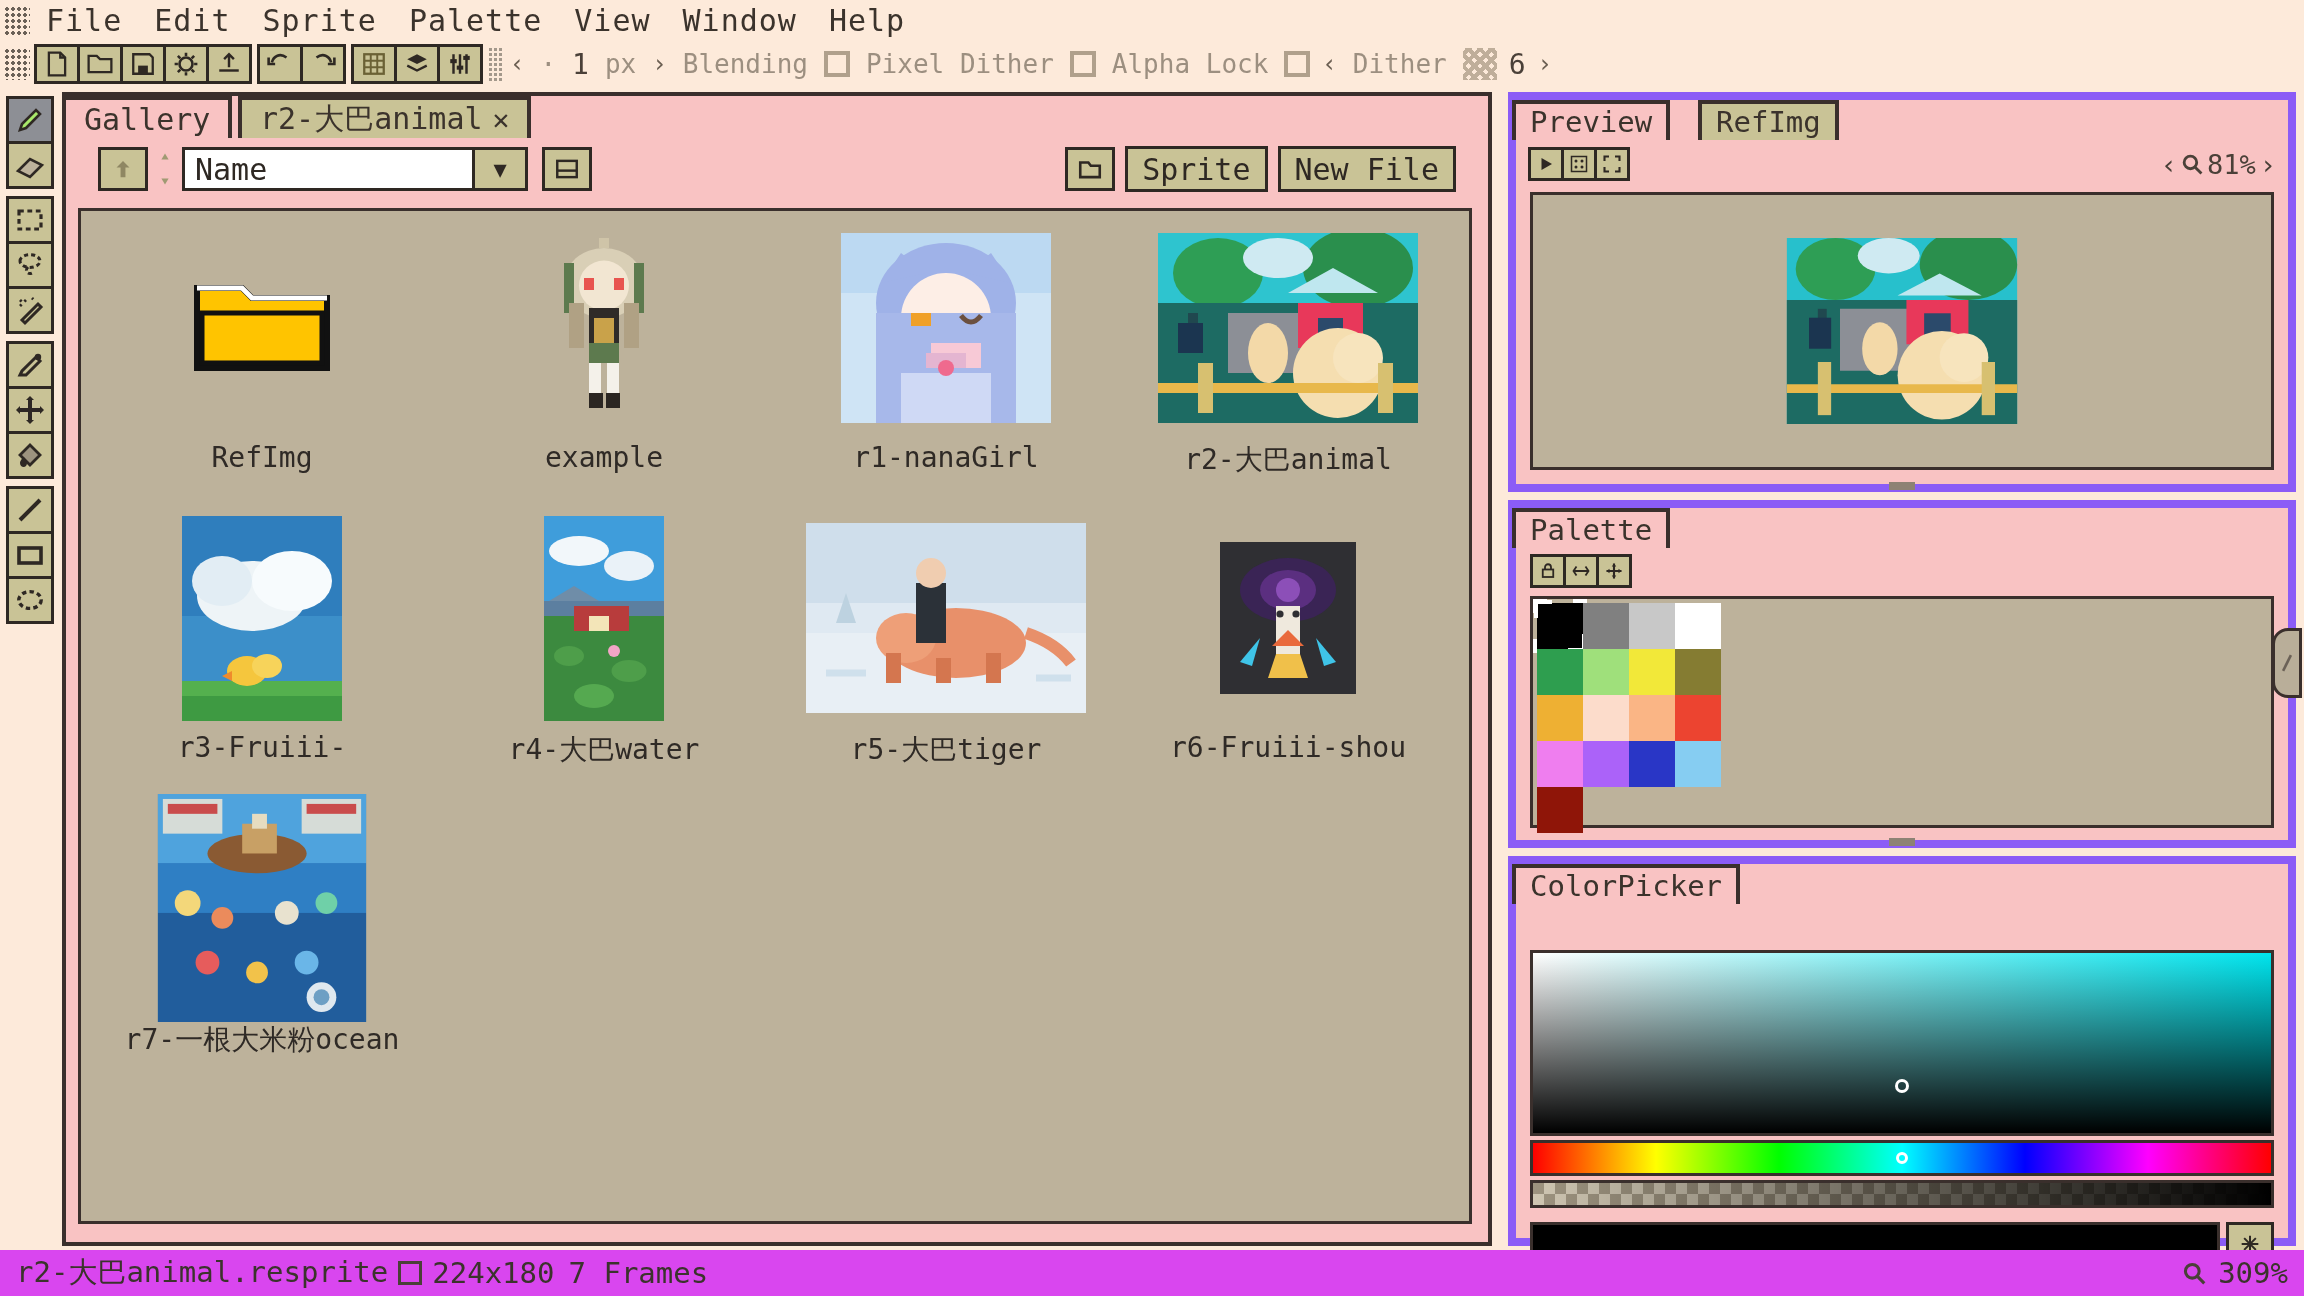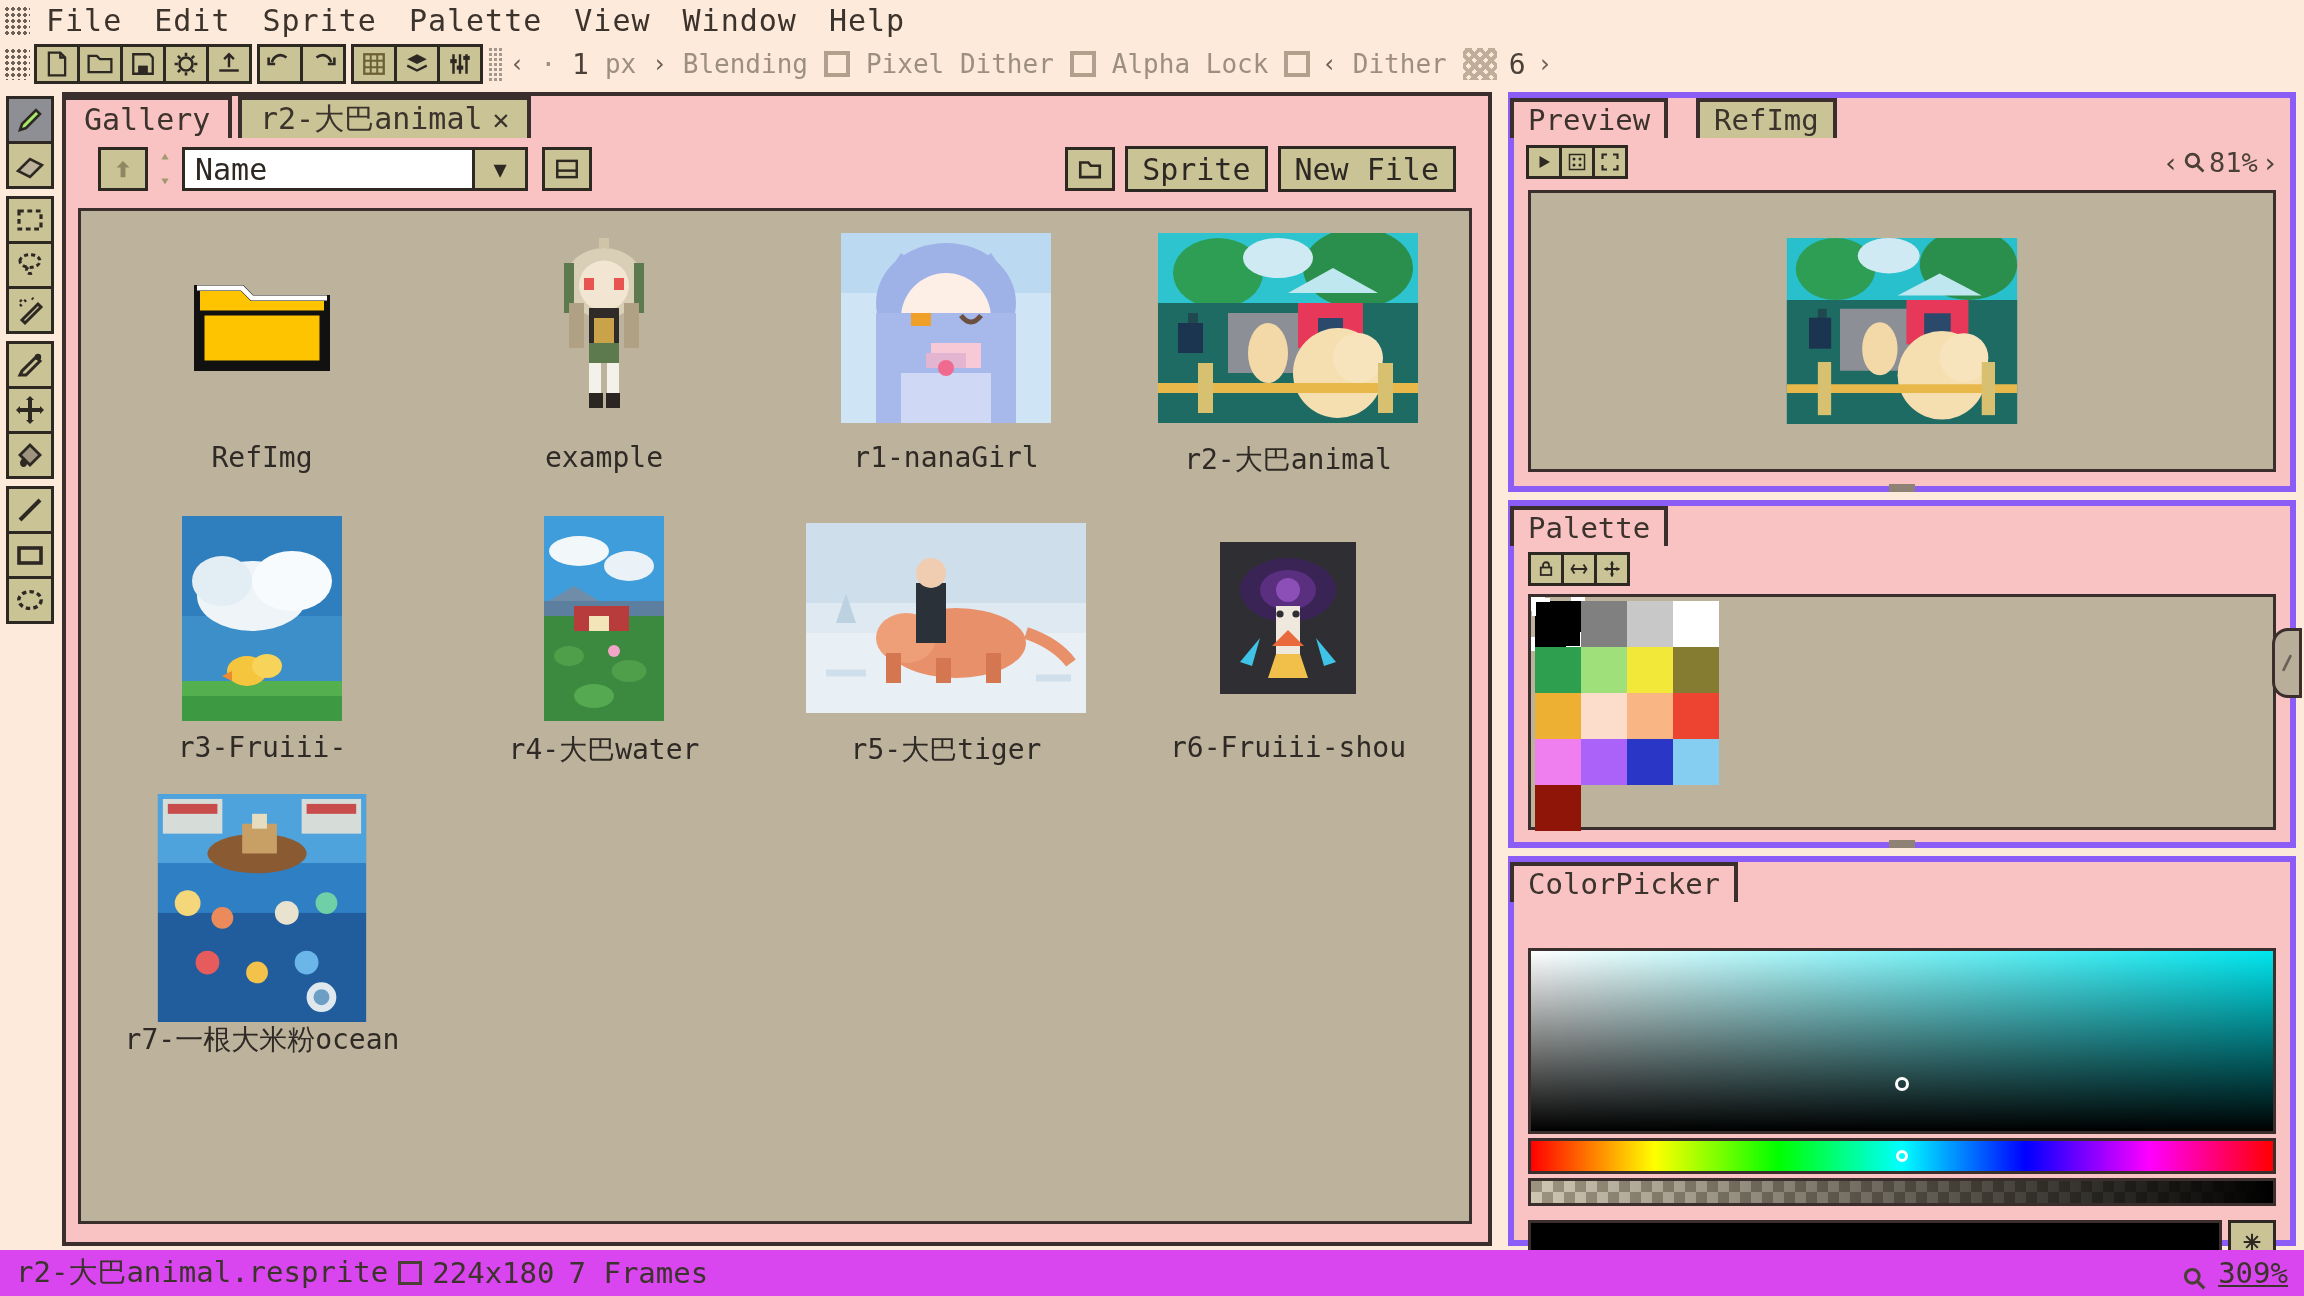--- a/index.html
+++ b/index.html
@@ -124,21 +124,21 @@
     overflow:hidden;
   }
   .gitem { display:flex;flex-direction:column;align-items:center;justify-content:flex-start;cursor:pointer; }
   .gthumb { height:198px; display:flex;align-items:center;justify-content:center; }
   .glabel { margin-top:14px; font-size:28px; color:#2f2a26; white-space:nowrap;}
 
   
   .thumb { image-rendering:pixelated; display:block; }
 
   
-  .panel { position:absolute; background:#f9c3c3; border:6px solid #8b5cf6; }
+  .panel { position:absolute; background:#f9c3c3; border:8px solid #8b5cf6; }
   .ptab {
     position:absolute; top:0; height:40px; padding:0 14px; display:flex;
     align-items:center; font-size:29px; color:#3b332c;
     border:4px solid #3a2f2c; border-bottom:none; cursor:pointer;
   }
   .ptab.active{background:#f9c3c3;z-index:3;}
   .ptab.inactive{background:#c9c396;z-index:2;}
 
   #preview-panel { left:1508px; top:92px; width:788px; height:400px; }
   #prev-head { position:absolute; left:0; top:40px; width:100%; height:48px;
@@ -182,21 +182,21 @@
   .grabber{position:absolute;left:50%;transform:translateX(-50%);width:26px;height:8px;background:#8d8274;}
 
   
   #right-edge{position:absolute;right:2px;top:628px;width:30px;height:70px;
     background:#b9ae99;border:3px solid #3a2f2c;border-radius:16px 0 0 16px;
     display:flex;align-items:center;justify-content:center;cursor:pointer;}
 
   
   #statusbar{position:absolute;left:0;bottom:0;width:2304px;height:46px;
     display:flex;align-items:center;padding:0 16px;background:#d946ef;font-size:29px;color:#3b332c;}
-  #status-zoom{margin-left:auto;display:flex;align-items:flex-end;gap:12px;text-decoration:underline;}
+  #status-zoom{margin-left:auto;display:flex;align-items:center;gap:12px;}
   .docicon{display:inline-block;width:24px;height:24px;border:3px solid #4a4038;margin:0 10px;vertical-align:-2px;}
 </style>
 </head>
 <body>
 
 <div id="menubar">
   <div class="grip"></div>
   <div class="menu-item">File</div>
   <div class="menu-item">Edit</div>
   <div class="menu-item">Sprite</div>

